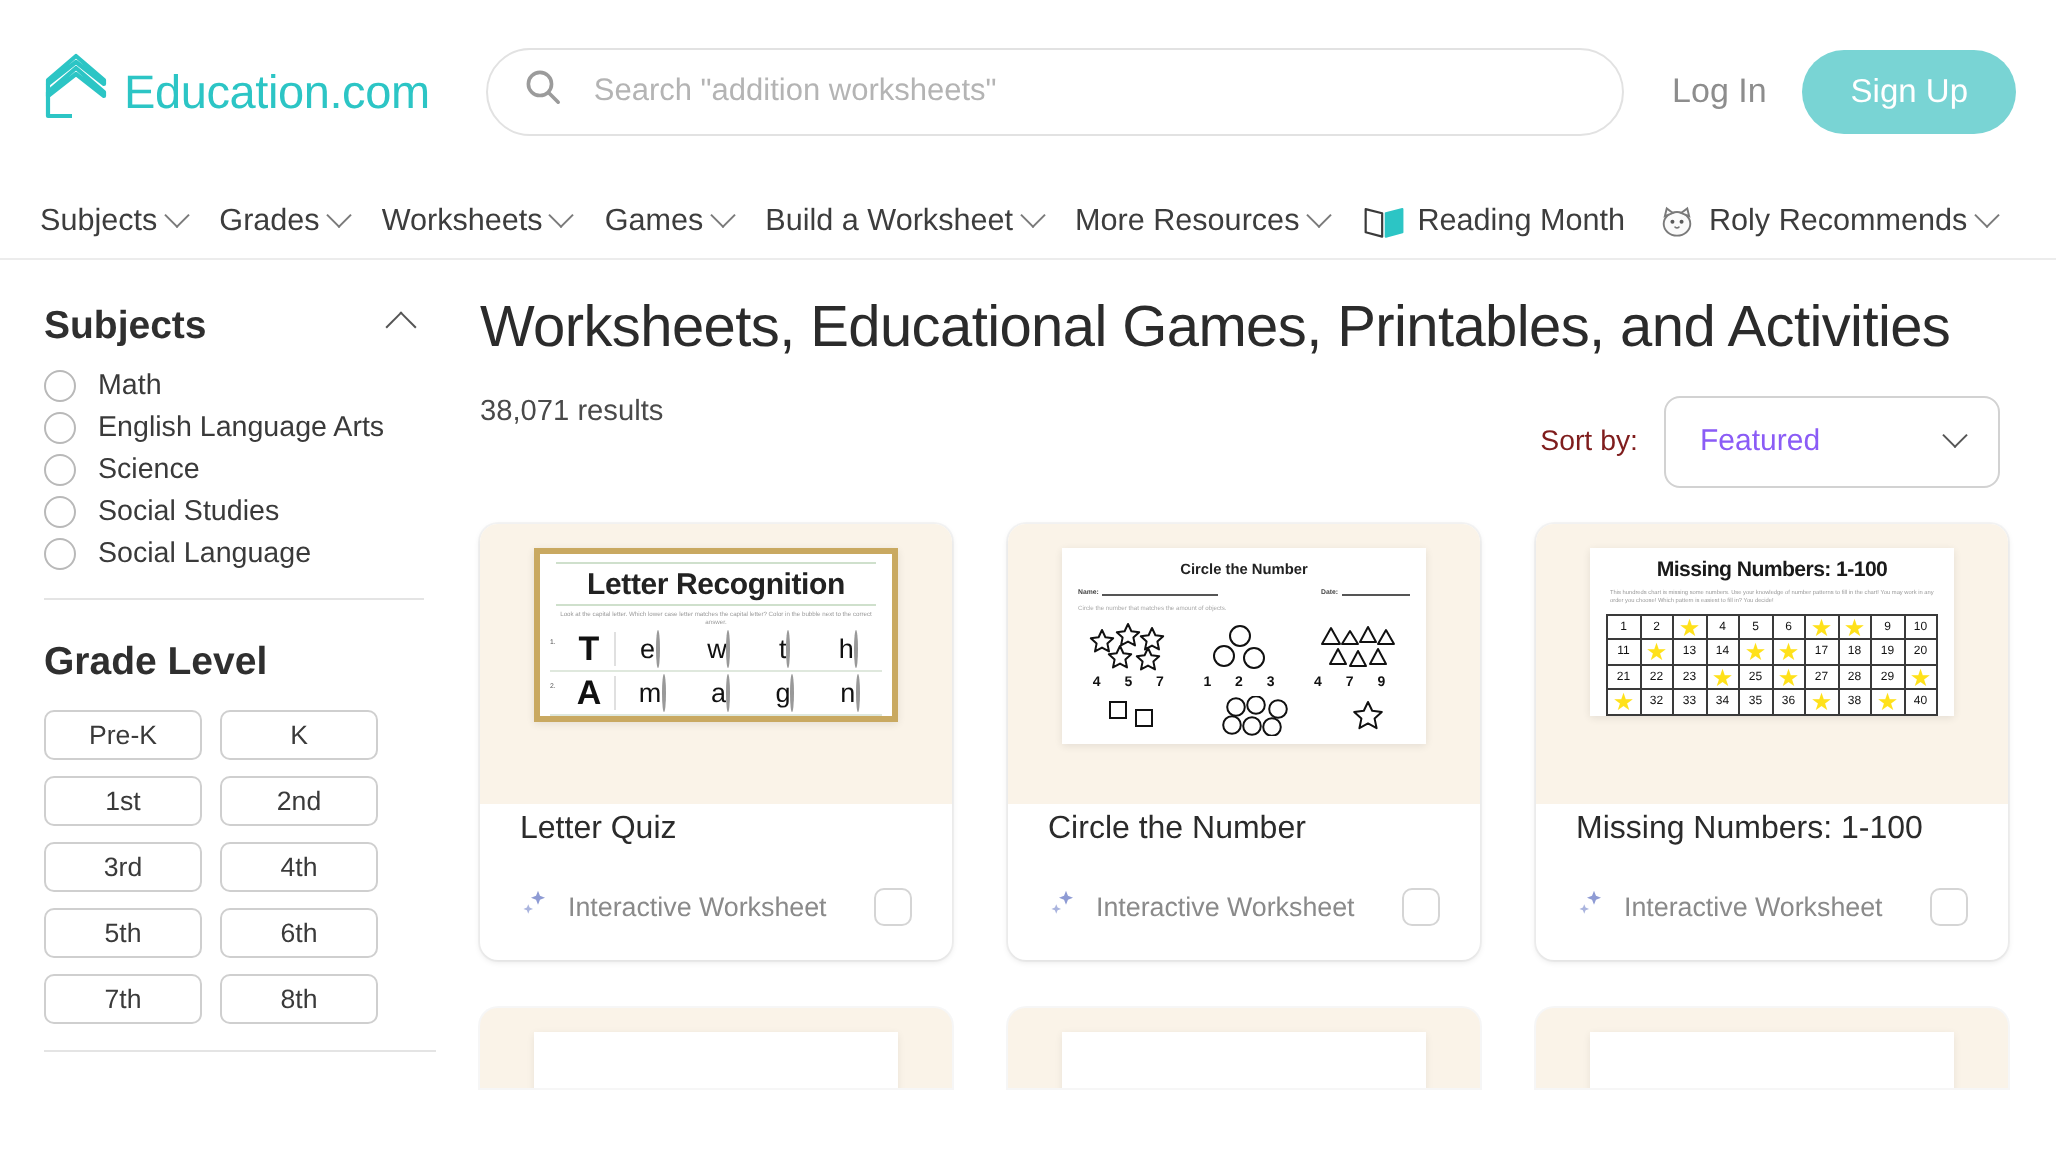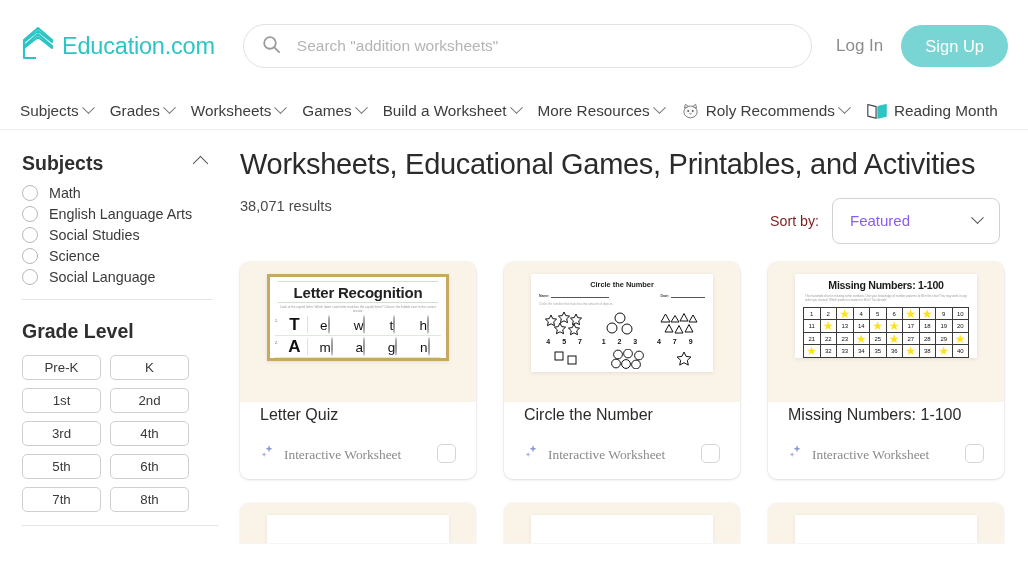--- a/index.html
+++ b/index.html
@@ -283,21 +283,21 @@
     color: #2b2b2b;
     font-weight: 500;
     margin-bottom: 20px;
     white-space: nowrap;
   }
   .card-meta {
     display: flex;
     align-items: center;
     justify-content: space-between;
   }
-  .meta-left { display: flex; align-items: flex-end; font-family: Liberation Serif, serif; }
+  .meta-left { display: flex; align-items: center; }
   .meta-text {
     font-size: 13.4px;
     color: #8a8a8a;
     margin-left: 9px;
   }
   .card-check {
     width: 19px; height: 19px;
     border: 1.3px solid #d5d5d5;
     border-radius: 5px;
     background: #fff;
@@ -501,46 +501,46 @@
   </div>
 
   <div class="nav-item">
     <span>Build a Worksheet</span>
     <i class="caret"></i>
   </div>
 
   <div class="nav-item">
     <span>More Resources</span>
     <i class="caret"></i>
+  </div>
+
+  <div class="nav-item">
+    <span class="nav-icon">
+      <svg width="22" height="20" viewBox="0 0 24 20">
+        <path d="M2 3 L11 5.2 L11 18 L2 15.6 Z" fill="#fff" stroke="#3a3a3a" stroke-width="1.2" stroke-linejoin="round"></path>
+        <path d="M22 3 L13 5.2 L13 18 L22 15.6 Z" fill="#2cc5c5" stroke="#2cc5c5" stroke-width="1.2" stroke-linejoin="round"></path>
+      </svg>
+    </span>
+    <span>Reading Month</span>
   </div>
 
   <div class="nav-item">
     <span class="nav-icon">
       <svg width="19" height="19" viewBox="0 0 20 20">
         <ellipse cx="10" cy="11.5" rx="7" ry="6.2" fill="#fafafa" stroke="#7a7a7a" stroke-width="1"></ellipse>
         <path d="M3.6 7.5 L4.6 3.4 L7.8 5.8 Z" fill="#fafafa" stroke="#7a7a7a" stroke-width="1"></path>
         <path d="M16.4 7.5 L15.4 3.4 L12.2 5.8 Z" fill="#fafafa" stroke="#7a7a7a" stroke-width="1"></path>
         <circle cx="7.6" cy="10.4" r="1.05" fill="#5a5a5a"></circle>
         <circle cx="12.4" cy="10.4" r="1.05" fill="#5a5a5a"></circle>
         <path d="M9 13.2 q1 .9 2 0" fill="none" stroke="#7a7a7a" stroke-width=".9" stroke-linecap="round"></path>
       </svg>
     </span>
     <span>Roly Recommends</span>
     <i class="caret"></i>
   </div>
-
-  <div class="nav-item">
-    <span class="nav-icon">
-      <svg width="22" height="20" viewBox="0 0 24 20">
-        <path d="M2 3 L11 5.2 L11 18 L2 15.6 Z" fill="#fff" stroke="#3a3a3a" stroke-width="1.2" stroke-linejoin="round"></path>
-        <path d="M22 3 L13 5.2 L13 18 L22 15.6 Z" fill="#2cc5c5" stroke="#2cc5c5" stroke-width="1.2" stroke-linejoin="round"></path>
-      </svg>
-    </span>
-    <span>Reading Month</span>
-  </div>
 </div>
 
 <div class="page">
 
   <aside class="sidebar">
 
     <div class="filter-head">
       <span class="filter-title">Subjects</span>
       <i class="chev-up"></i>
     </div>
@@ -548,25 +548,25 @@
     <div class="radio-row">
       <span class="radio"></span>
       <span class="radio-label">Math</span>
     </div>
     <div class="radio-row">
       <span class="radio"></span>
       <span class="radio-label">English Language Arts</span>
     </div>
     <div class="radio-row">
       <span class="radio"></span>
-      <span class="radio-label">Social Studies</span>
+      <span class="radio-label">Science</span>
     </div>
     <div class="radio-row">
       <span class="radio"></span>
-      <span class="radio-label">Science</span>
+      <span class="radio-label">Social Studies</span>
     </div>
     <div class="radio-row">
       <span class="radio"></span>
       <span class="radio-label">Social Language</span>
     </div>
 
     <div class="divider"></div>
 
     <div class="grade-title">Grade Level</div>
 

